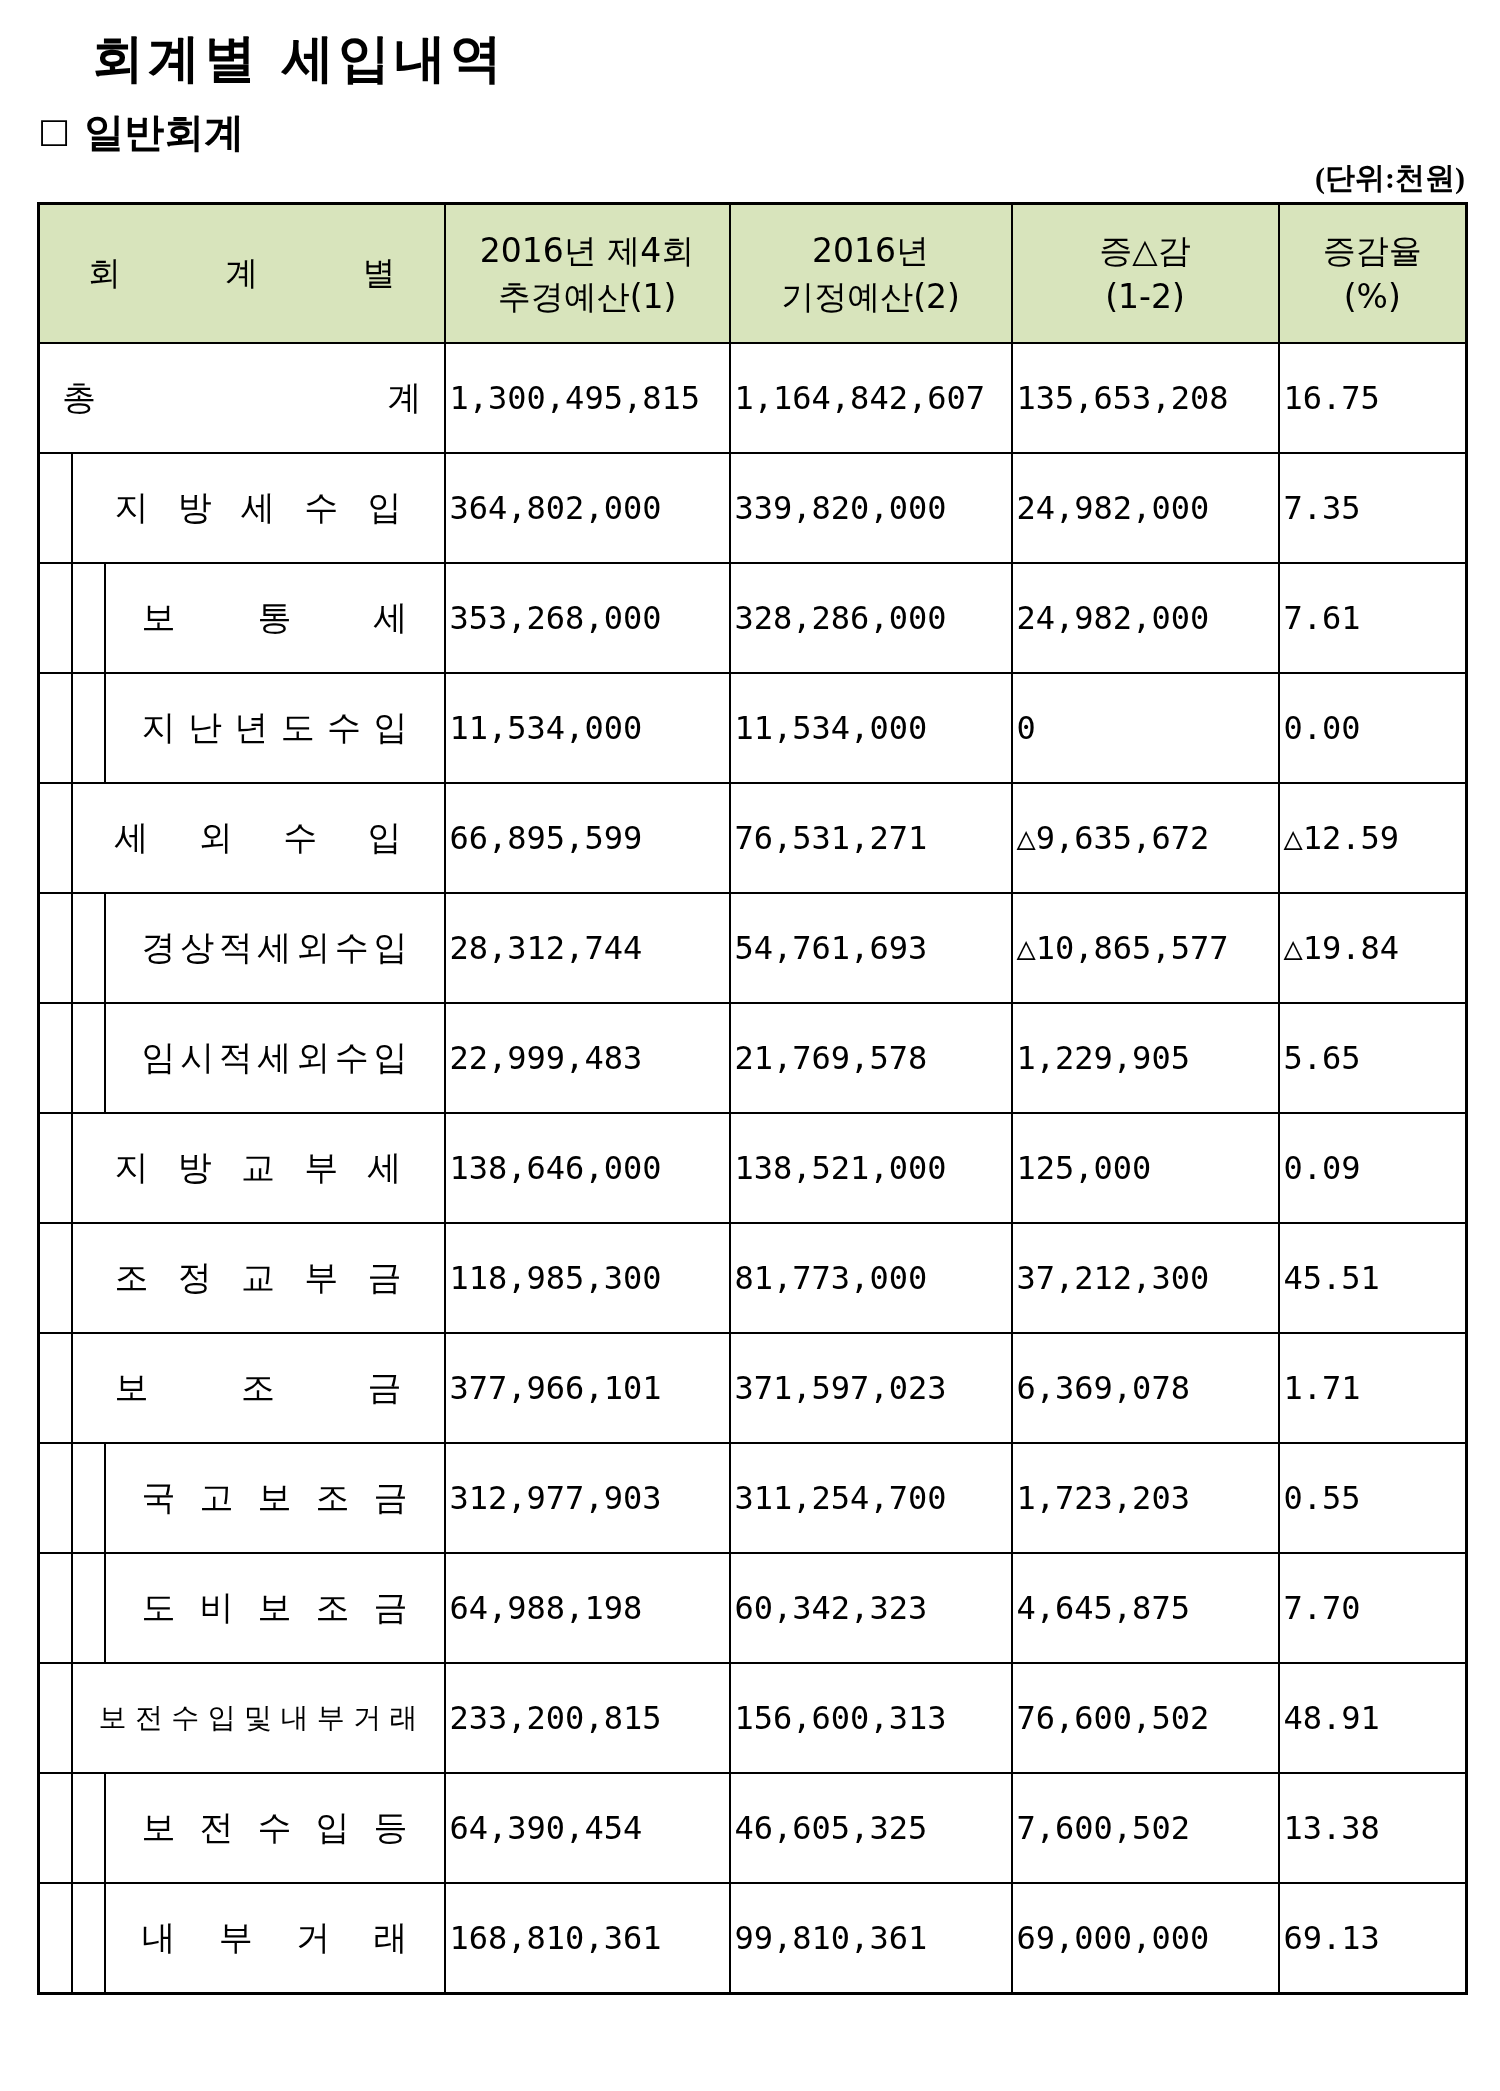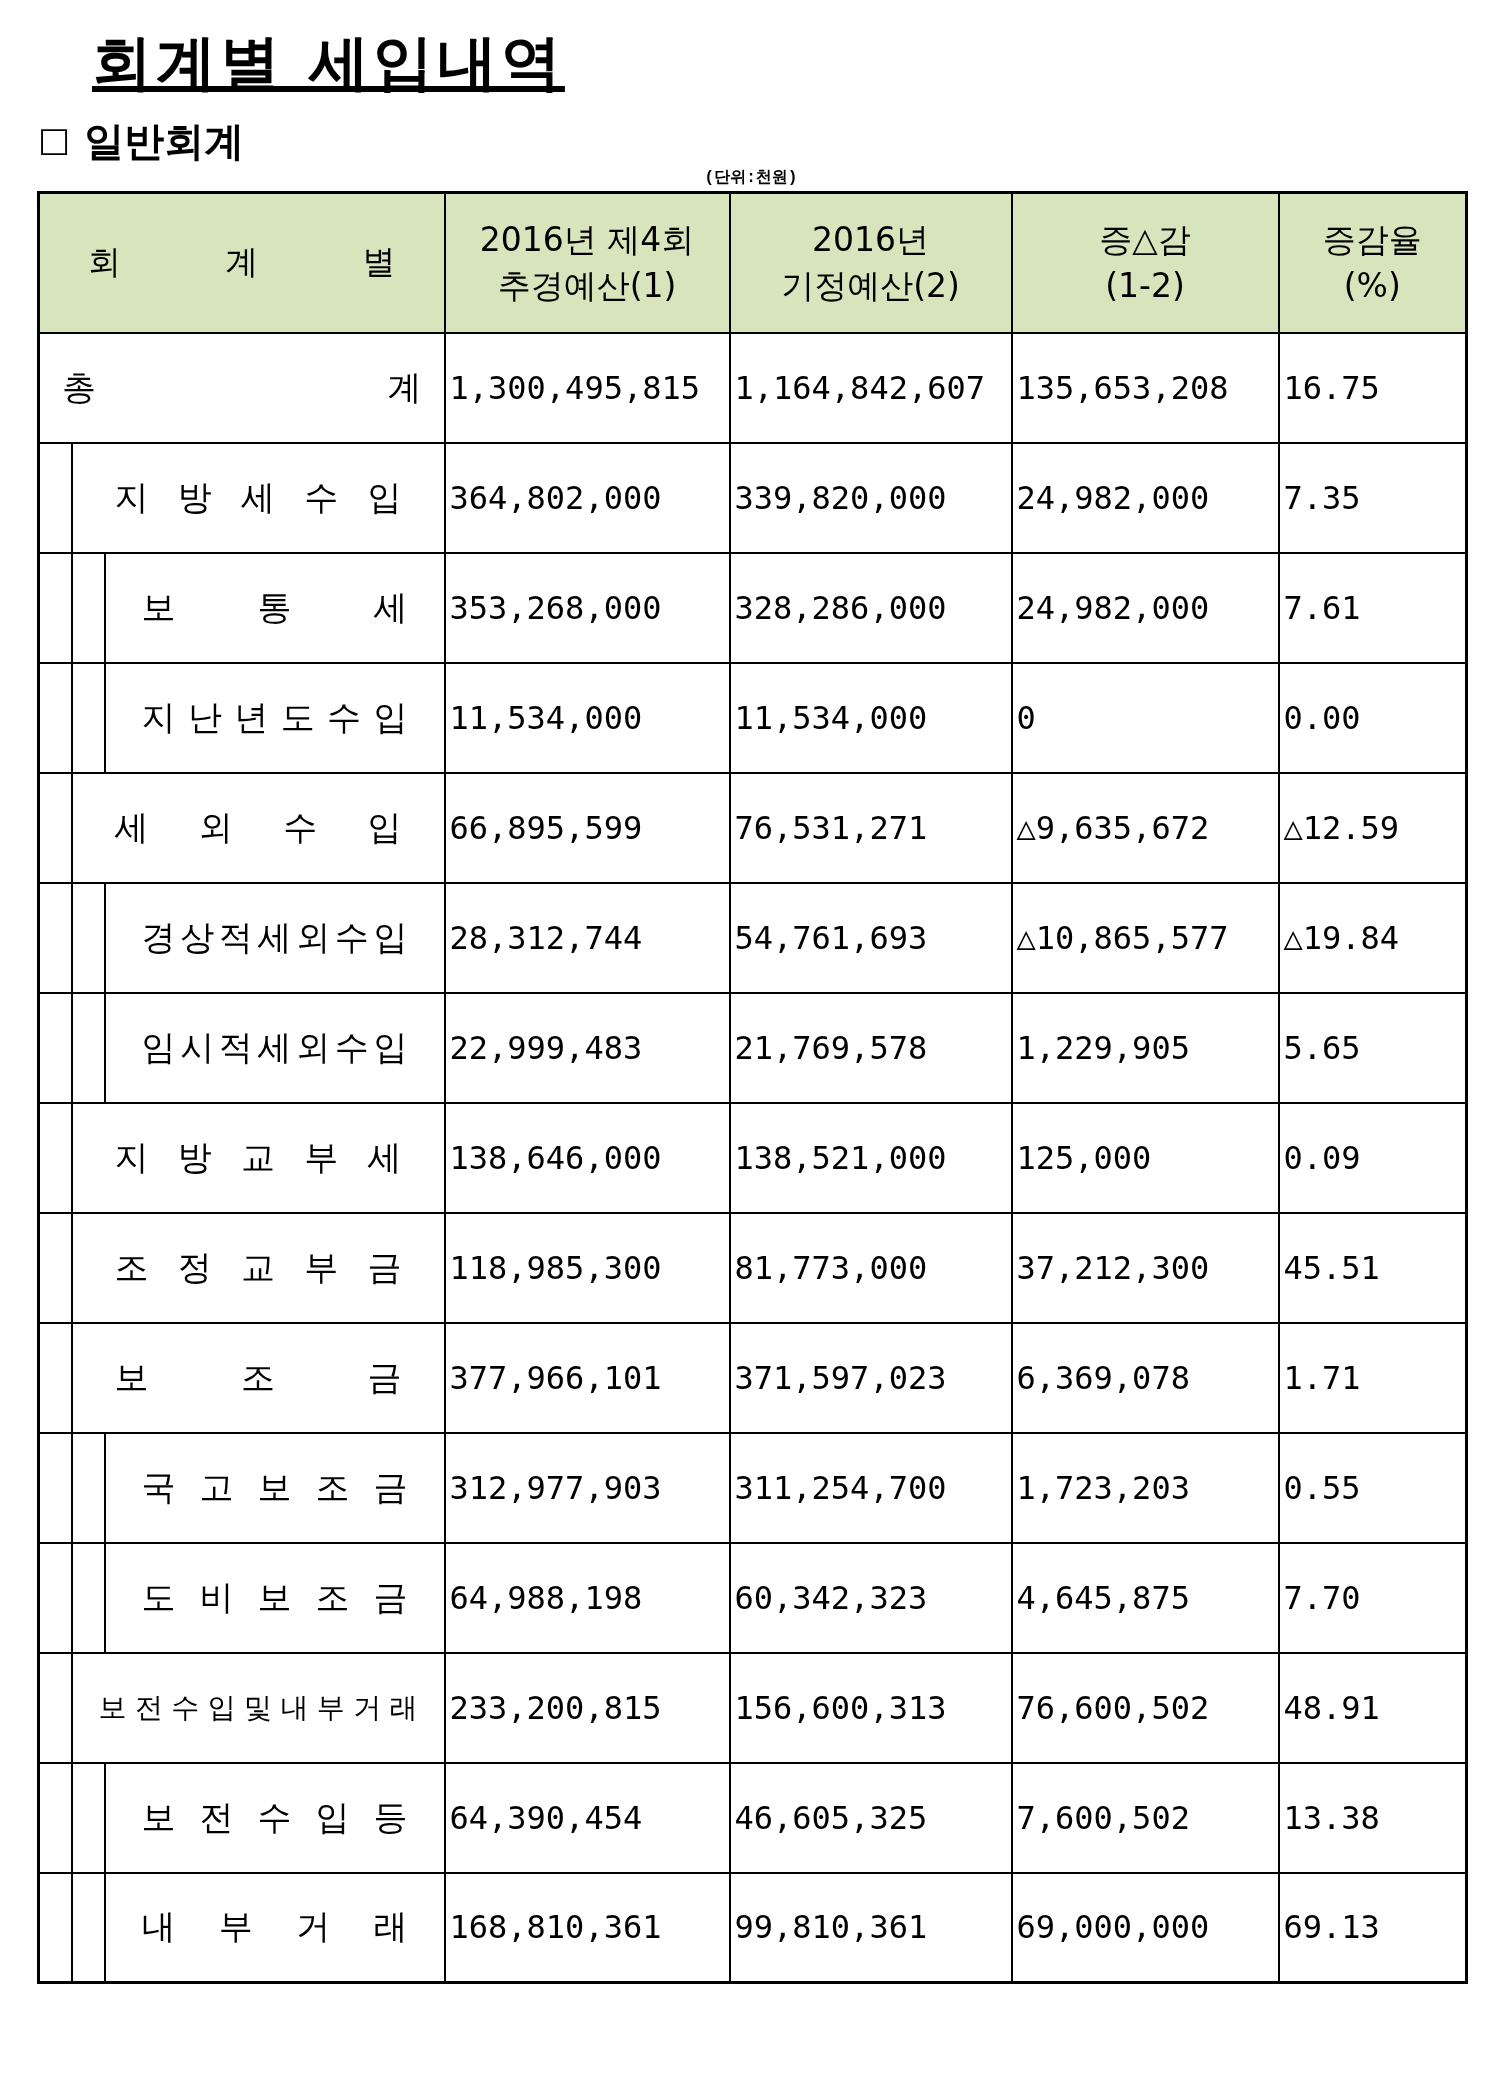--- a/index.html
+++ b/index.html
@@ -9,36 +9,35 @@
   html,body{margin:0;padding:0;}
   body{
     width:1500px;height:2091px;
     background:#ffffff;color:#000;
     font-family:"DejaVu Sans","Liberation Sans",sans-serif;
     overflow:hidden;
   }
   .title{
     margin:28px 0 16px 92px;
     font-family:"DejaVu Serif","Liberation Serif",serif;
-    font-weight:bold;font-size:60px;letter-spacing:4px;
+    font-weight:bold;font-size:52px;letter-spacing:4px;
     line-height:1.15;
-    text-decoration:underline;
   }
   .section-heading{
     margin:22px 0 0 38px;
     display:flex;align-items:center;gap:14px;
     font-family:"DejaVu Serif","Liberation Serif",serif;
     font-weight:bold;font-size:40px;line-height:1.1;
   }
   .section-heading .marker{font-size:34px;font-weight:normal;transform:translateY(-1px);}
   .unit-note{
     width:1428px;margin:4px 0 3px 37px;
-    text-align:center;
-    font-family:Liberation Mono, monospace;
-    font-weight:bold;font-size:16px;
+    text-align:right;
+    font-family:Liberation Serif, serif;
+    font-weight:bold;font-size:30px;
   }
   table.budget{
     margin-left:37px;
     width:1428px;
     border-collapse:collapse;
     table-layout:fixed;
     border:3px solid var(--line);
   }
   table.budget th, table.budget td{
     border:2px solid var(--line);

